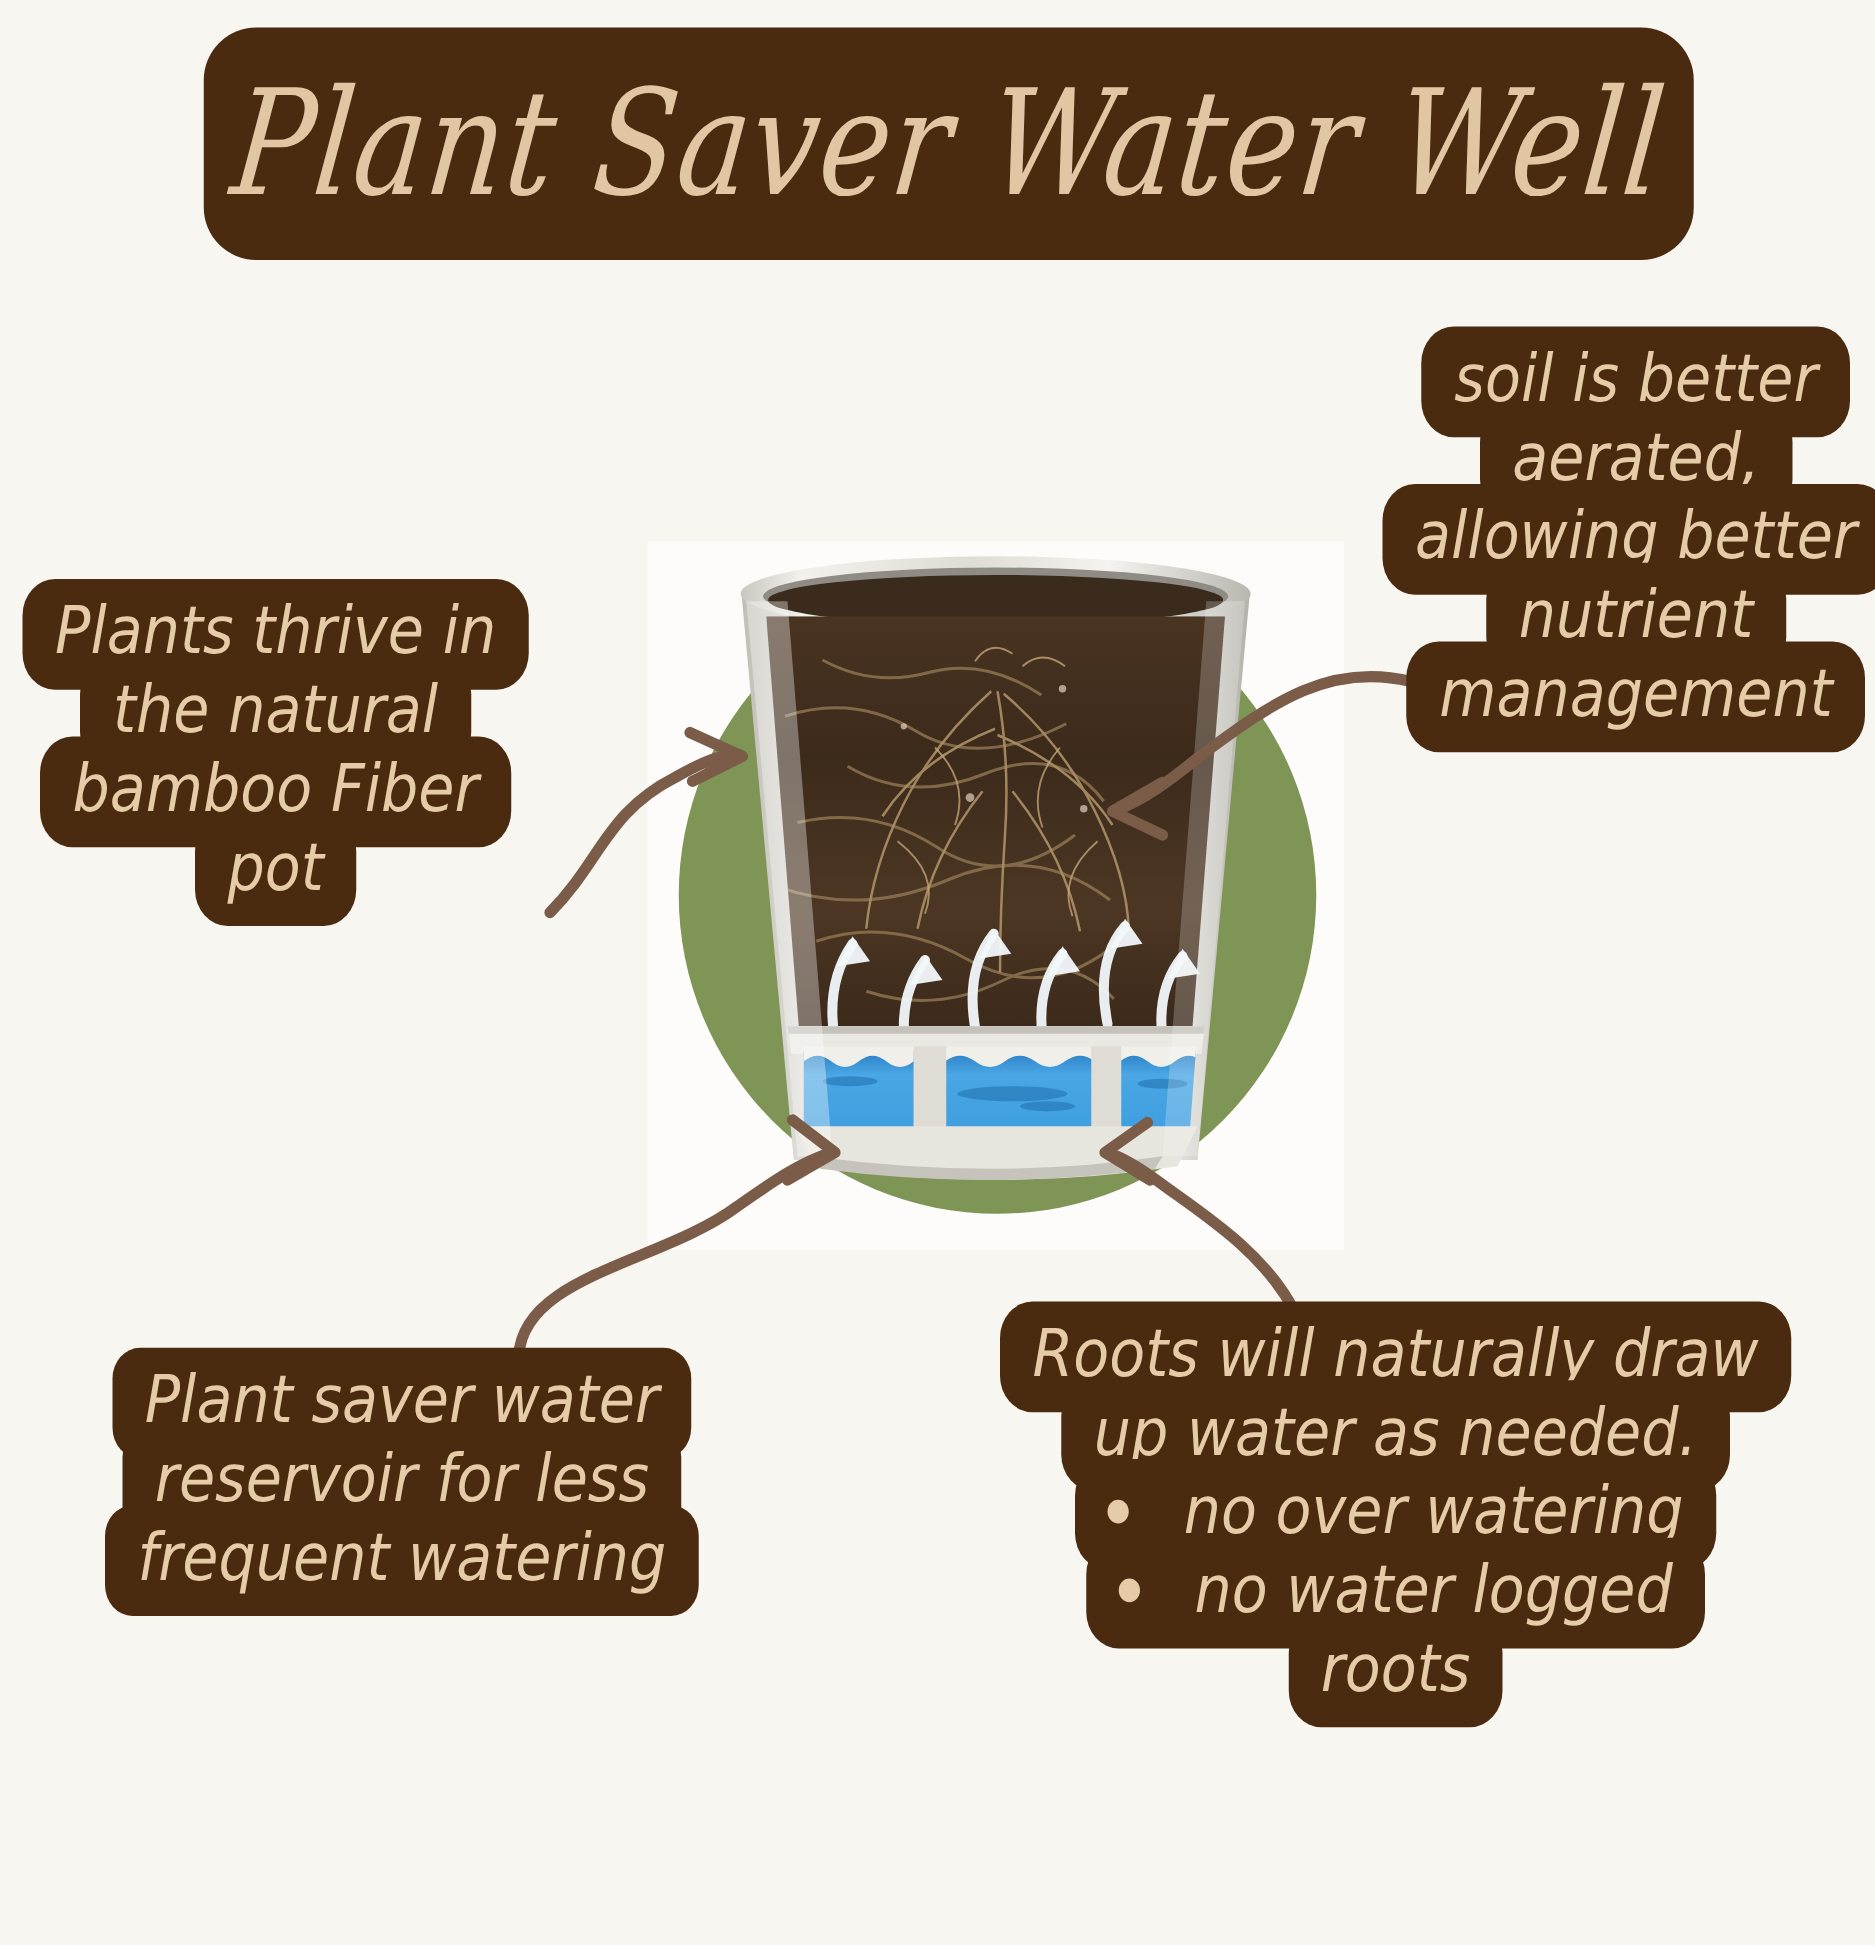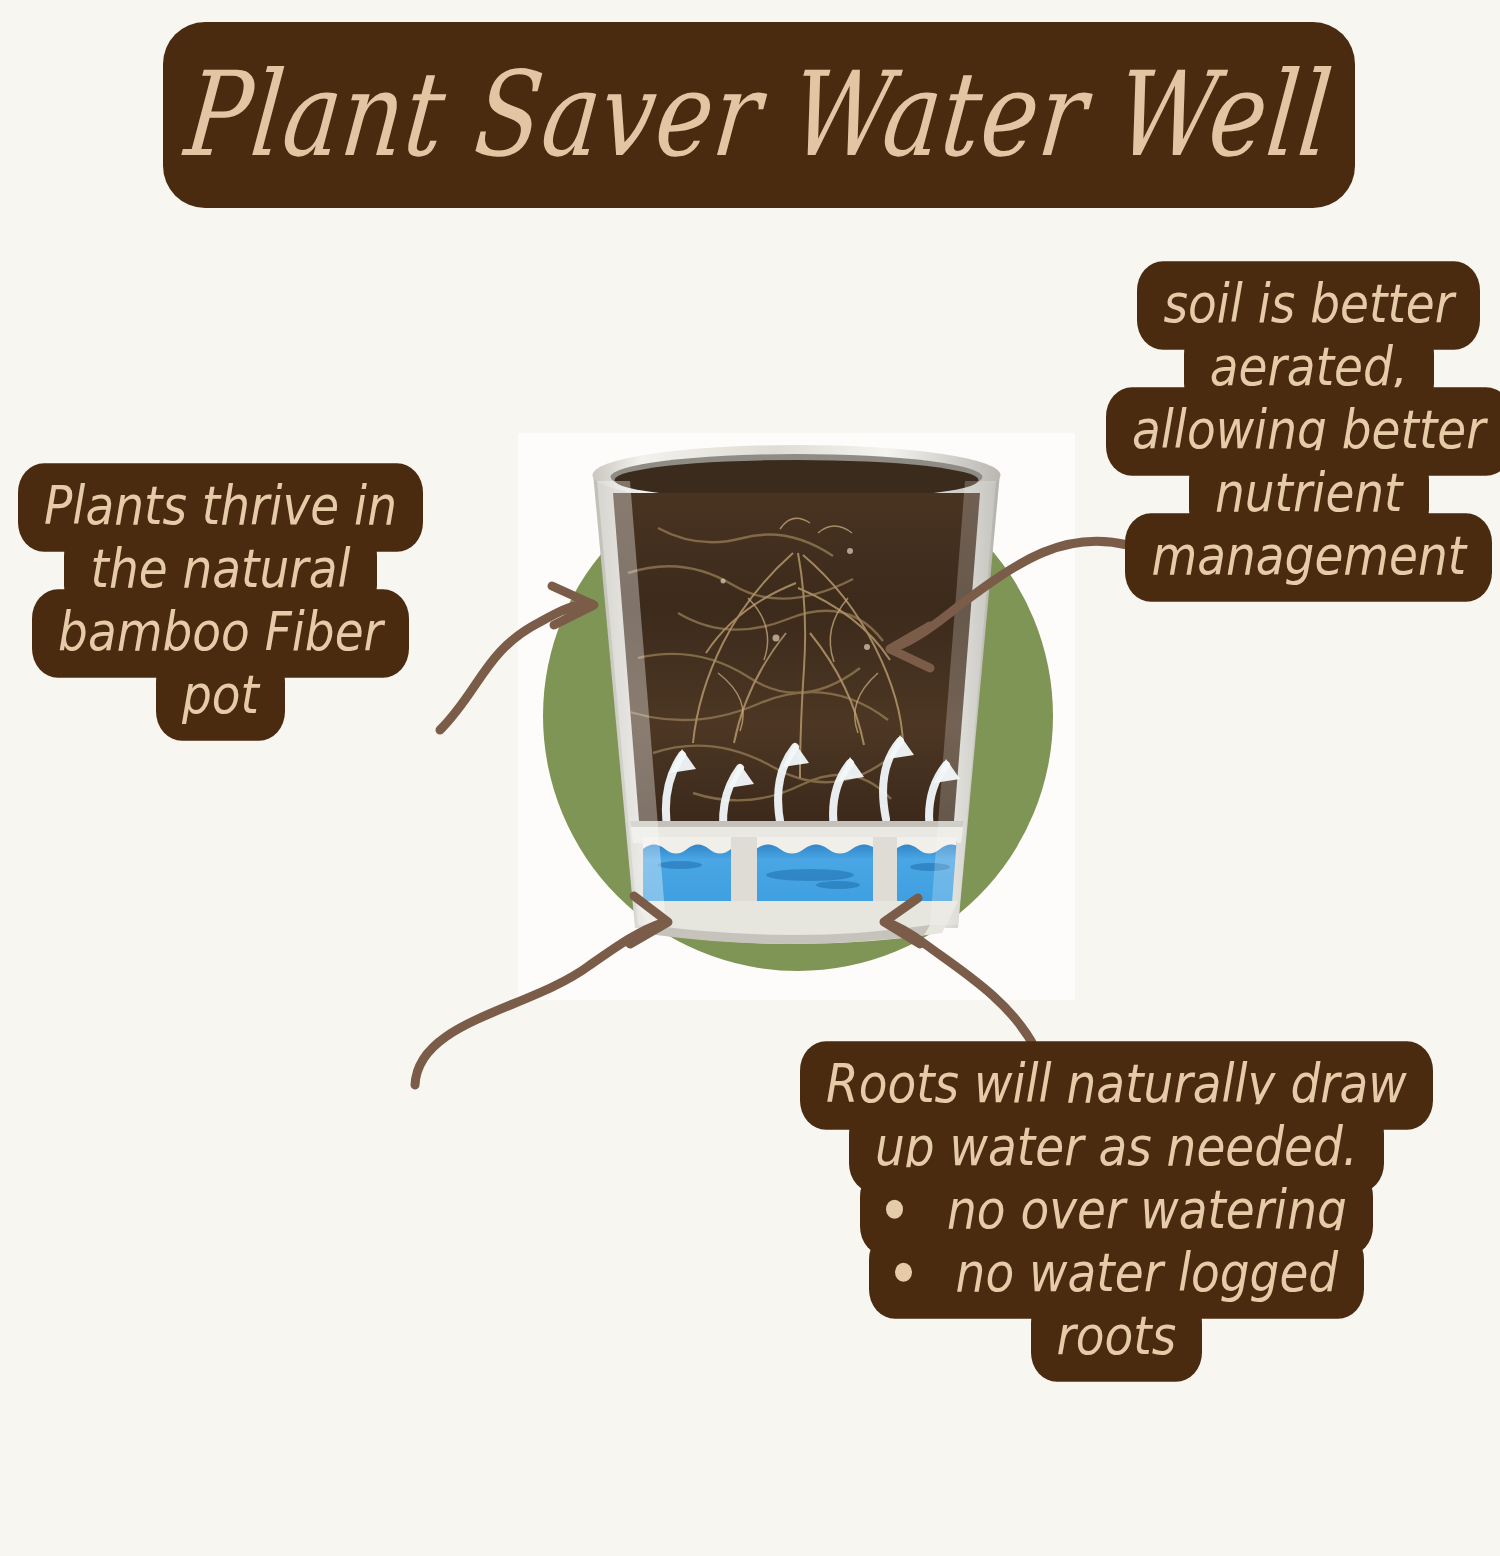--- a/index.html
+++ b/index.html
@@ -300,20 +300,25 @@
   </div>
 
   <div id="callout-topright" class="callout c-center">
     <div class="line">soil is better</div>
     <div class="line">aerated,</div>
     <div class="line">allowing better</div>
     <div class="line">nutrient</div>
     <div class="line">management</div>
   </div>
 
+  <div id="callout-botleft" class="callout c-center">
+    <div class="line">Plant saver water</div>
+    <div class="line">reservoir for less</div>
+    <div class="line">frequent watering</div>
+  </div>
 
   <div id="callout-botright" class="callout c-center">
     <div class="line">Roots will naturally draw</div>
     <div class="line">up water as needed.</div>
     <div class="line has-bullet">
       <span class="bullet-dot"></span>
       <span>no over watering</span>
     </div>
     <div class="line has-bullet">
       <span class="bullet-dot"></span>

